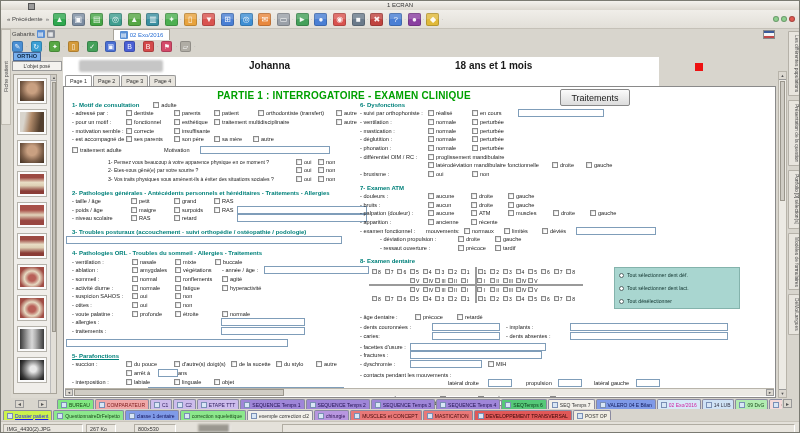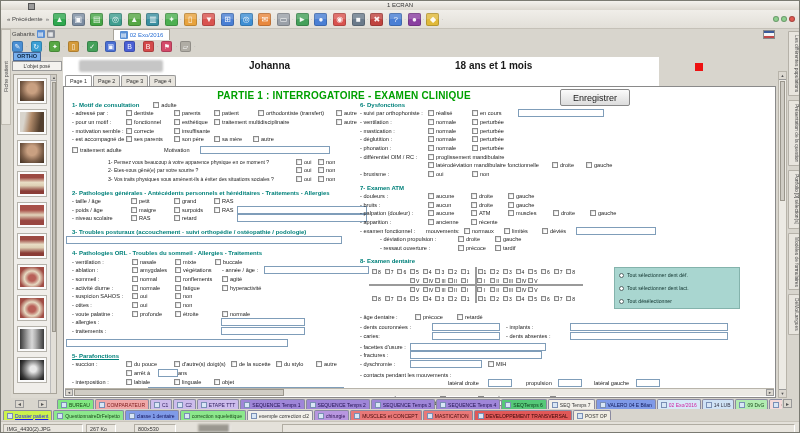--- a/index.html
+++ b/index.html
@@ -266,21 +266,21 @@
   <div class="pt-age">18 ans et 1 mois</div>
   <div class="red-square"></div>
   <div class="ptabs" id="page-tabs">
       <span class="ptab active">Page 1</span>
       <span class="ptab">Page 2</span>
       <span class="ptab">Page 3</span>
       <span class="ptab">Page 4</span>
     </div>
   <div class="formbox">
     <div class="form-title" id="form-title" style="color: rgb(0, 160, 0);">PARTIE 1 : INTERROGATOIRE - EXAMEN CLINIQUE</div>
-    <button class="save-btn">Enregistrer</button>
+    <button class="save-btn">Traitements</button>
     <div class="cols">
       <div class="col-left" id="col-left">
           <div class="sec-h" style="color: rgb(0, 128, 122);">
             <span class="sh-txt">1- Motif de consultation</span>
             <span class="cb">
               <span class="cbox"></span>
               <span class="cblbl">adulte</span>
             </span>
           </div>
           <div class="frow">

